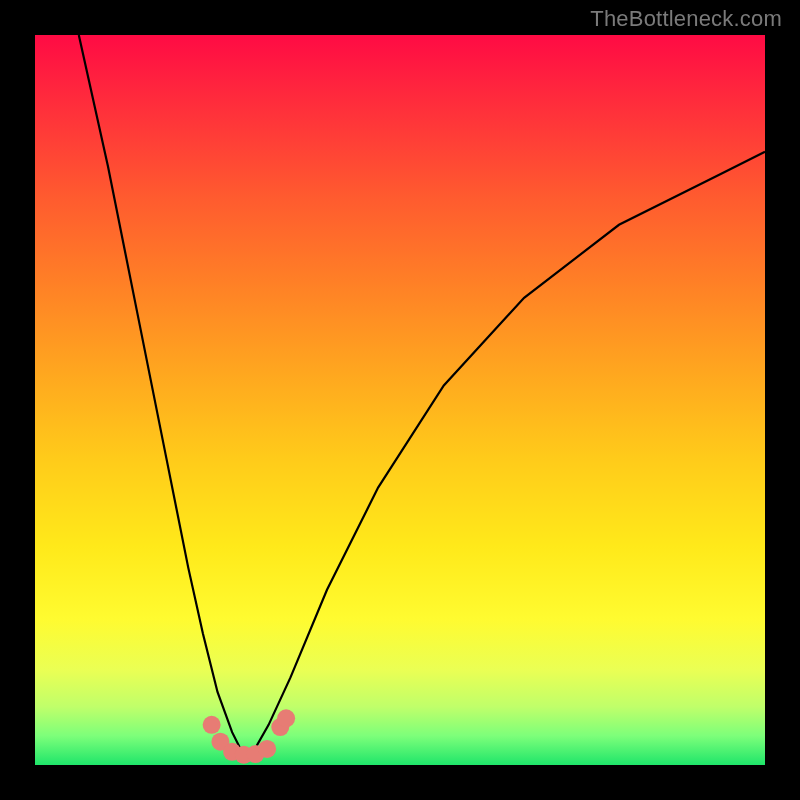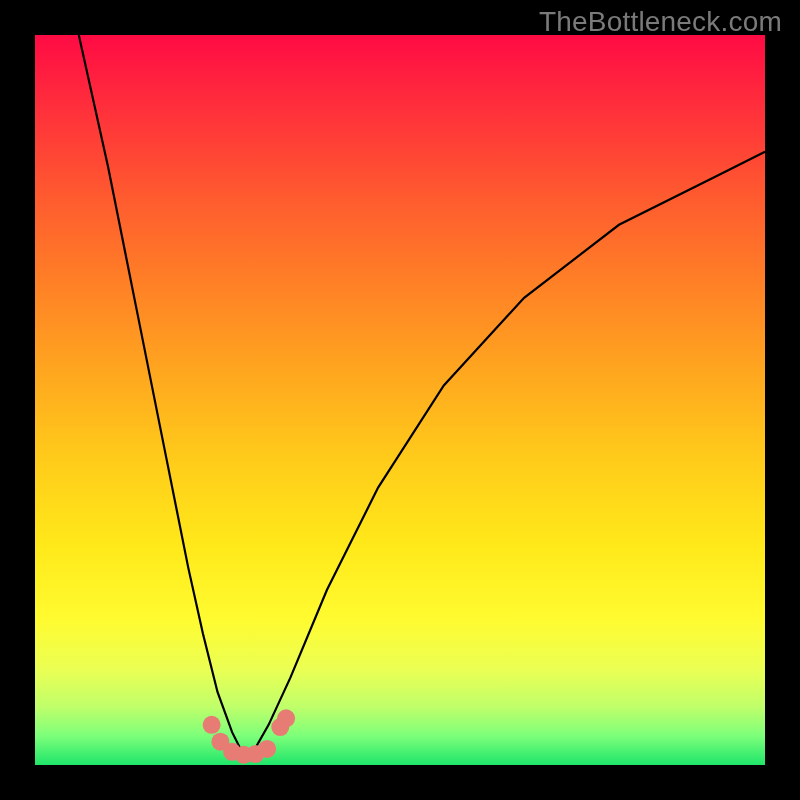--- a/index.html
+++ b/index.html
@@ -36,21 +36,21 @@
       #c0ff6a 92%,
       #7dff7a 96%,
       #1fe56a 100%
     );
   }
   .watermark {
     position: absolute;
     top: 6px;
     right: 18px;
     color: #7a7a7a;
-    font-size: 28px;
+    font-size: 22px;
     font-weight: 500;
     letter-spacing: 0.2px;
     text-align: right;
     user-select: none;
   }
   svg.curves {
     position: absolute;
     inset: 0;
     width: 730px;
     height: 730px;

